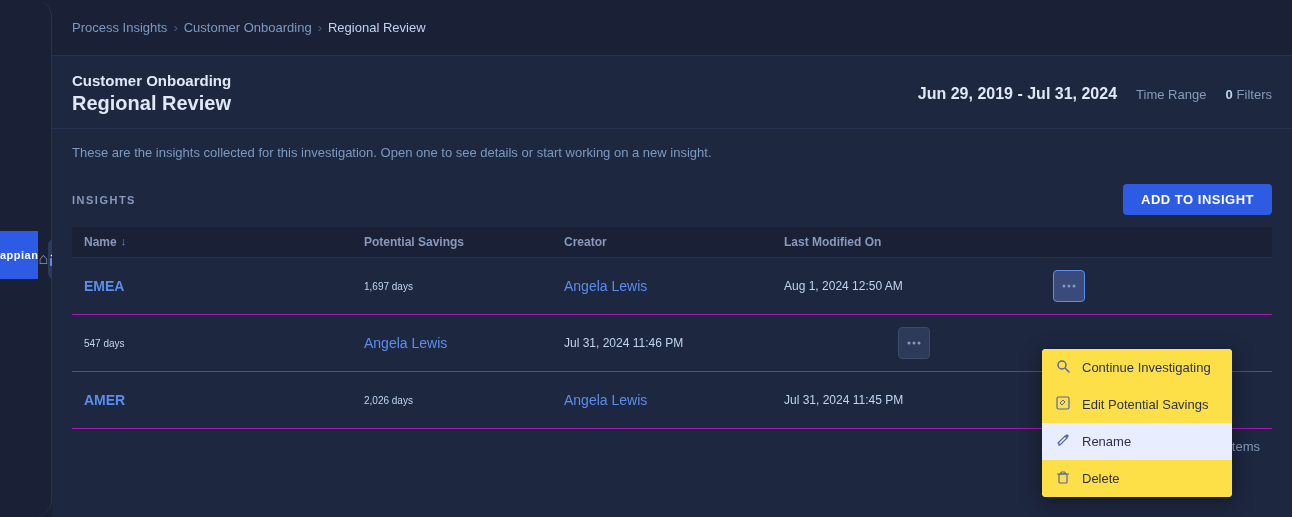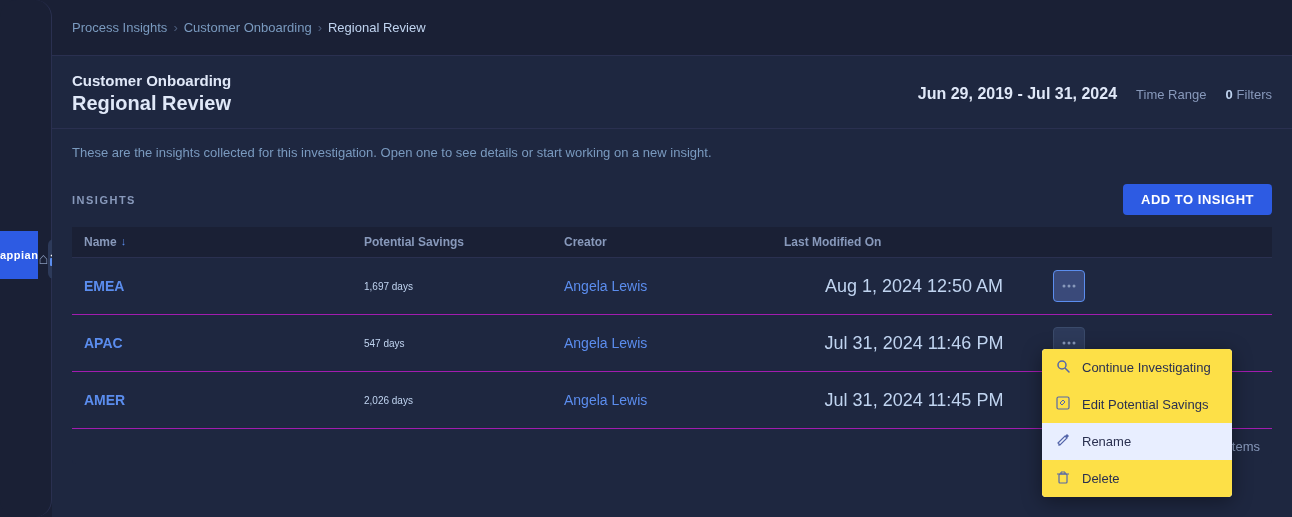--- a/index.html
+++ b/index.html
@@ -237,23 +237,22 @@
     }
     .cell-value {
       font-size: 10px;
       color: #c0d4f0;
     }
     .cell-creator {
       font-size: 14px;
       color: #5b8dee;
     }
     .cell-date {
-      font-size: 18px;
+      font-size: 12px;
       color: #c0d4f0;
-      text-align: center;
     }
     .cell-action {
       display: flex;
       align-items: center;
       justify-content: center;
     }
     .action-btn {
       width: 32px;
       height: 32px;
       background: #2d3a5a;
@@ -418,21 +417,20 @@
             <svg width="14" height="14" viewBox="0 0 14 14" fill="none">
               <circle cx="2" cy="7" r="1.5" fill="#8899bb"></circle>
               <circle cx="7" cy="7" r="1.5" fill="#8899bb"></circle>
               <circle cx="12" cy="7" r="1.5" fill="#8899bb"></circle>
             </svg>
           </div>
         </div>
       </div>
 
       <div class="table-row">
-        <div class="cell-name">APAC</div>
         <div class="cell-value">547 days</div>
         <div class="cell-creator">Angela Lewis</div>
         <div class="cell-date">Jul 31, 2024 11:46 PM</div>
         <div class="cell-action">
           <div class="action-btn">
             <svg width="14" height="14" viewBox="0 0 14 14" fill="none">
               <circle cx="2" cy="7" r="1.5" fill="#8899bb"></circle>
               <circle cx="7" cy="7" r="1.5" fill="#8899bb"></circle>
               <circle cx="12" cy="7" r="1.5" fill="#8899bb"></circle>
             </svg>

